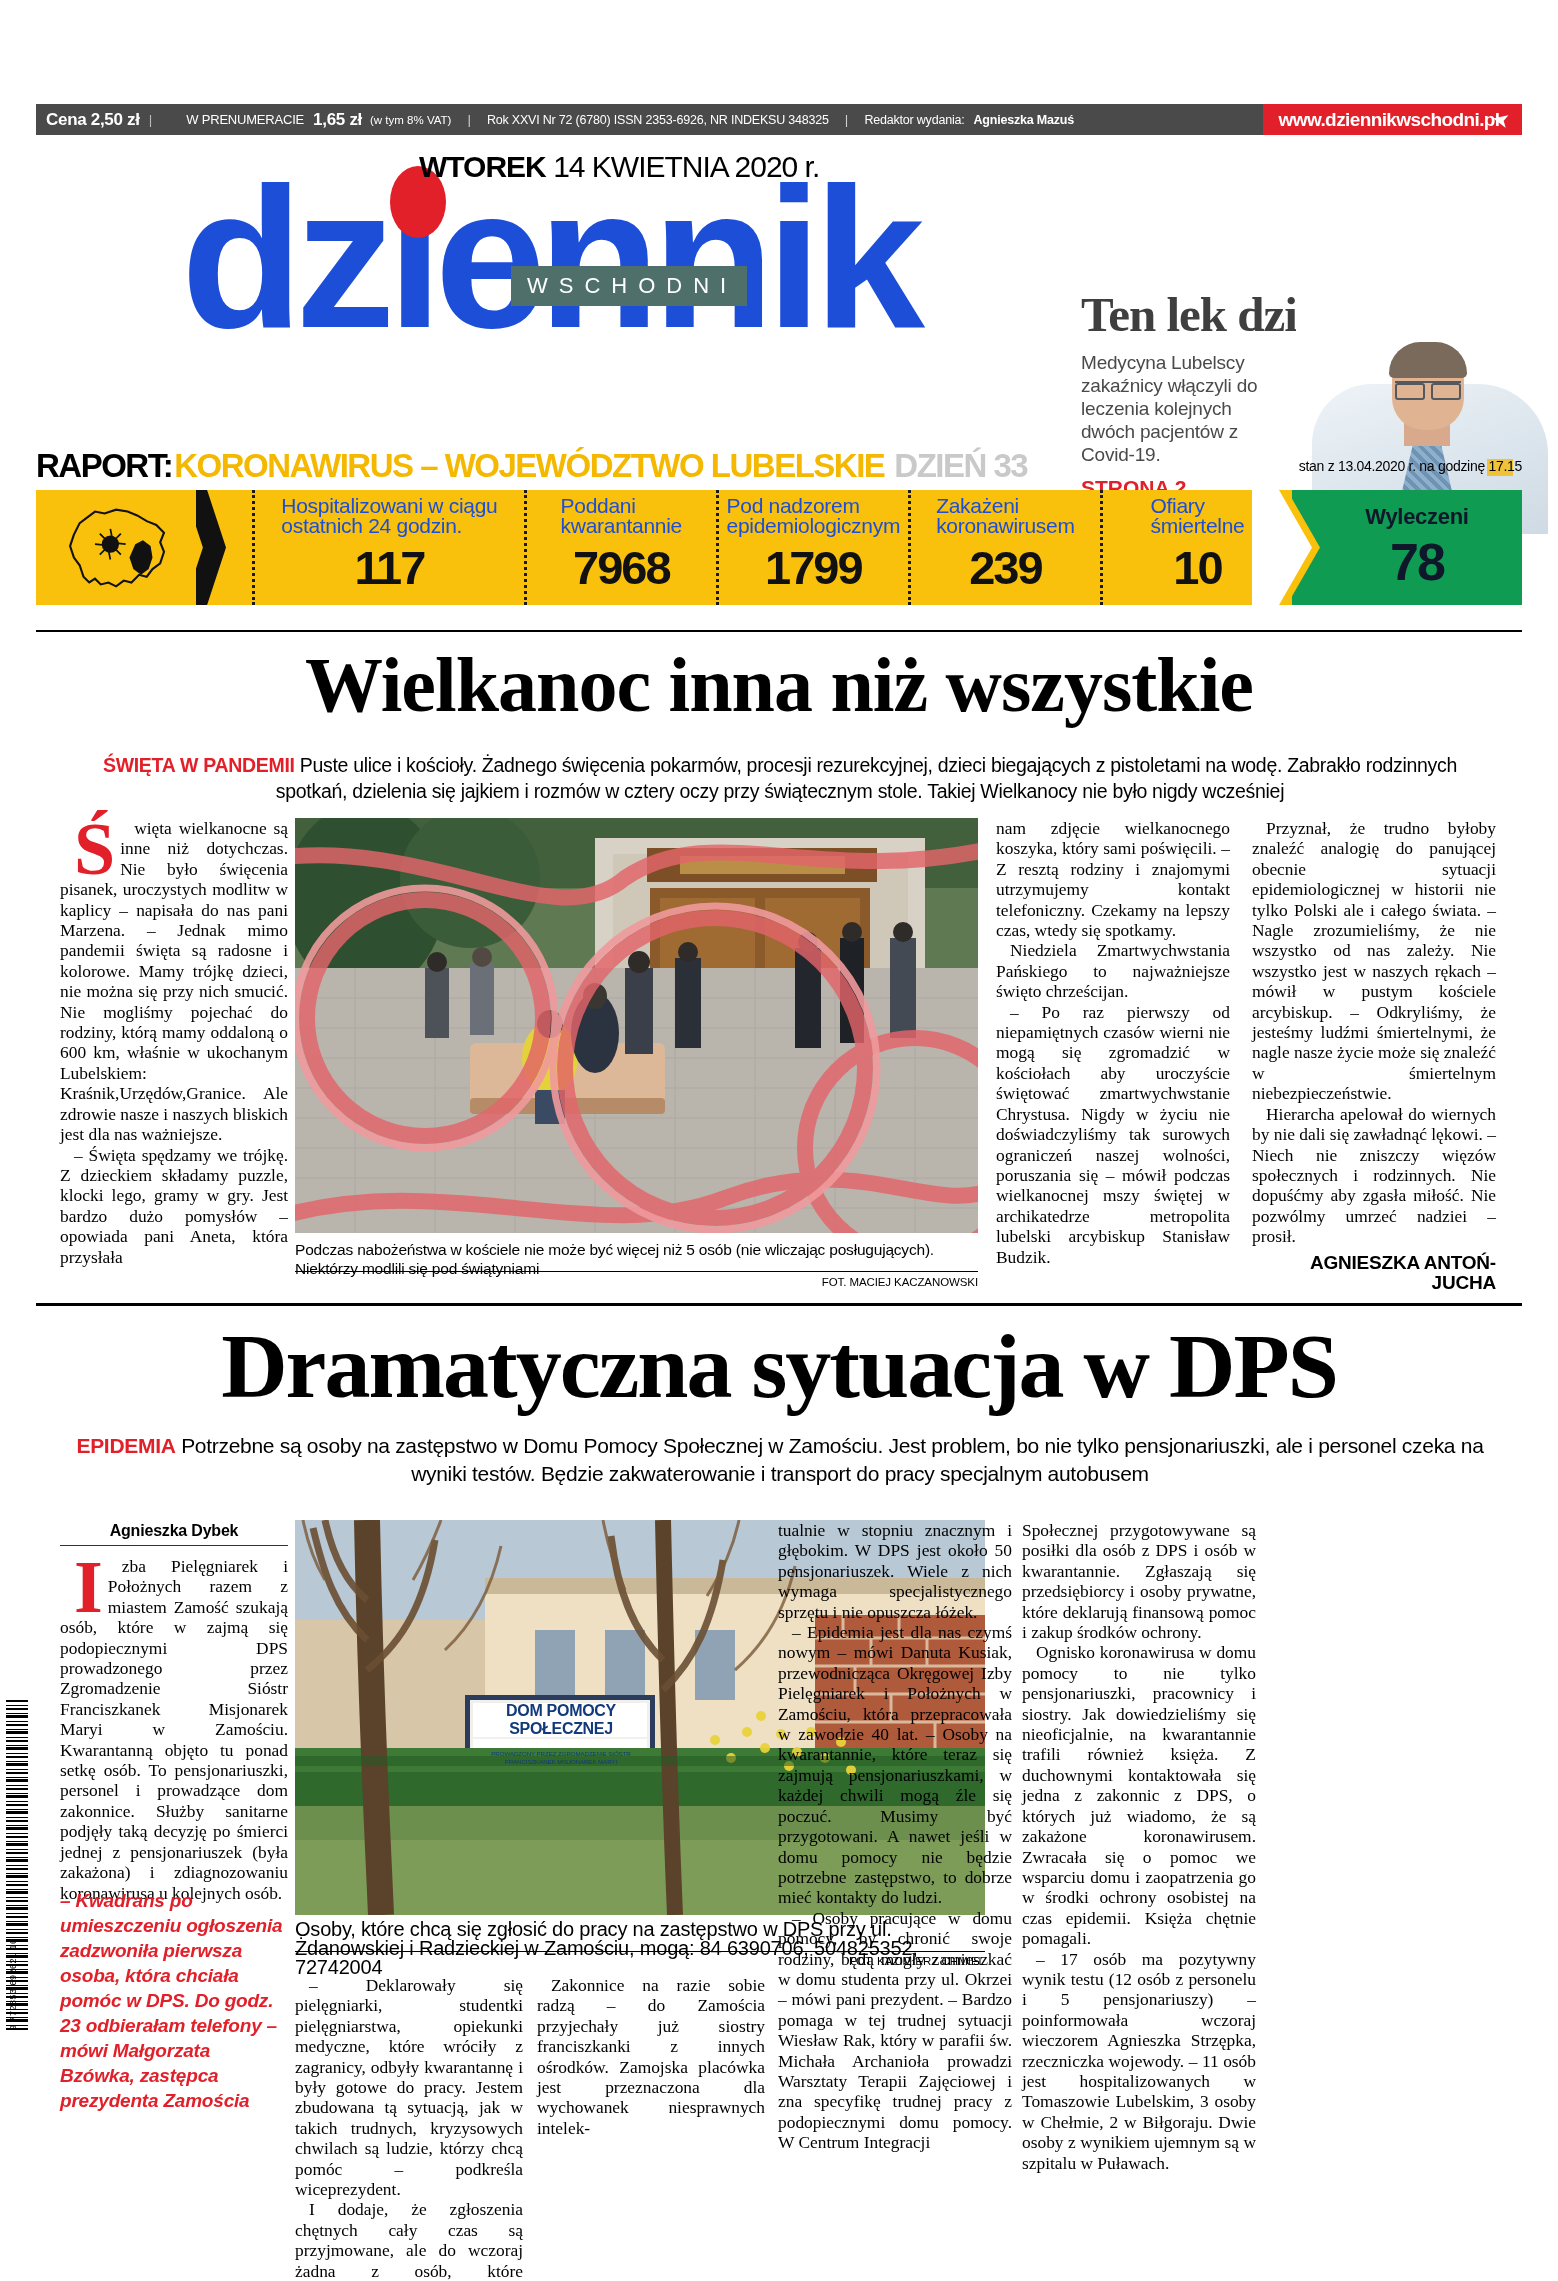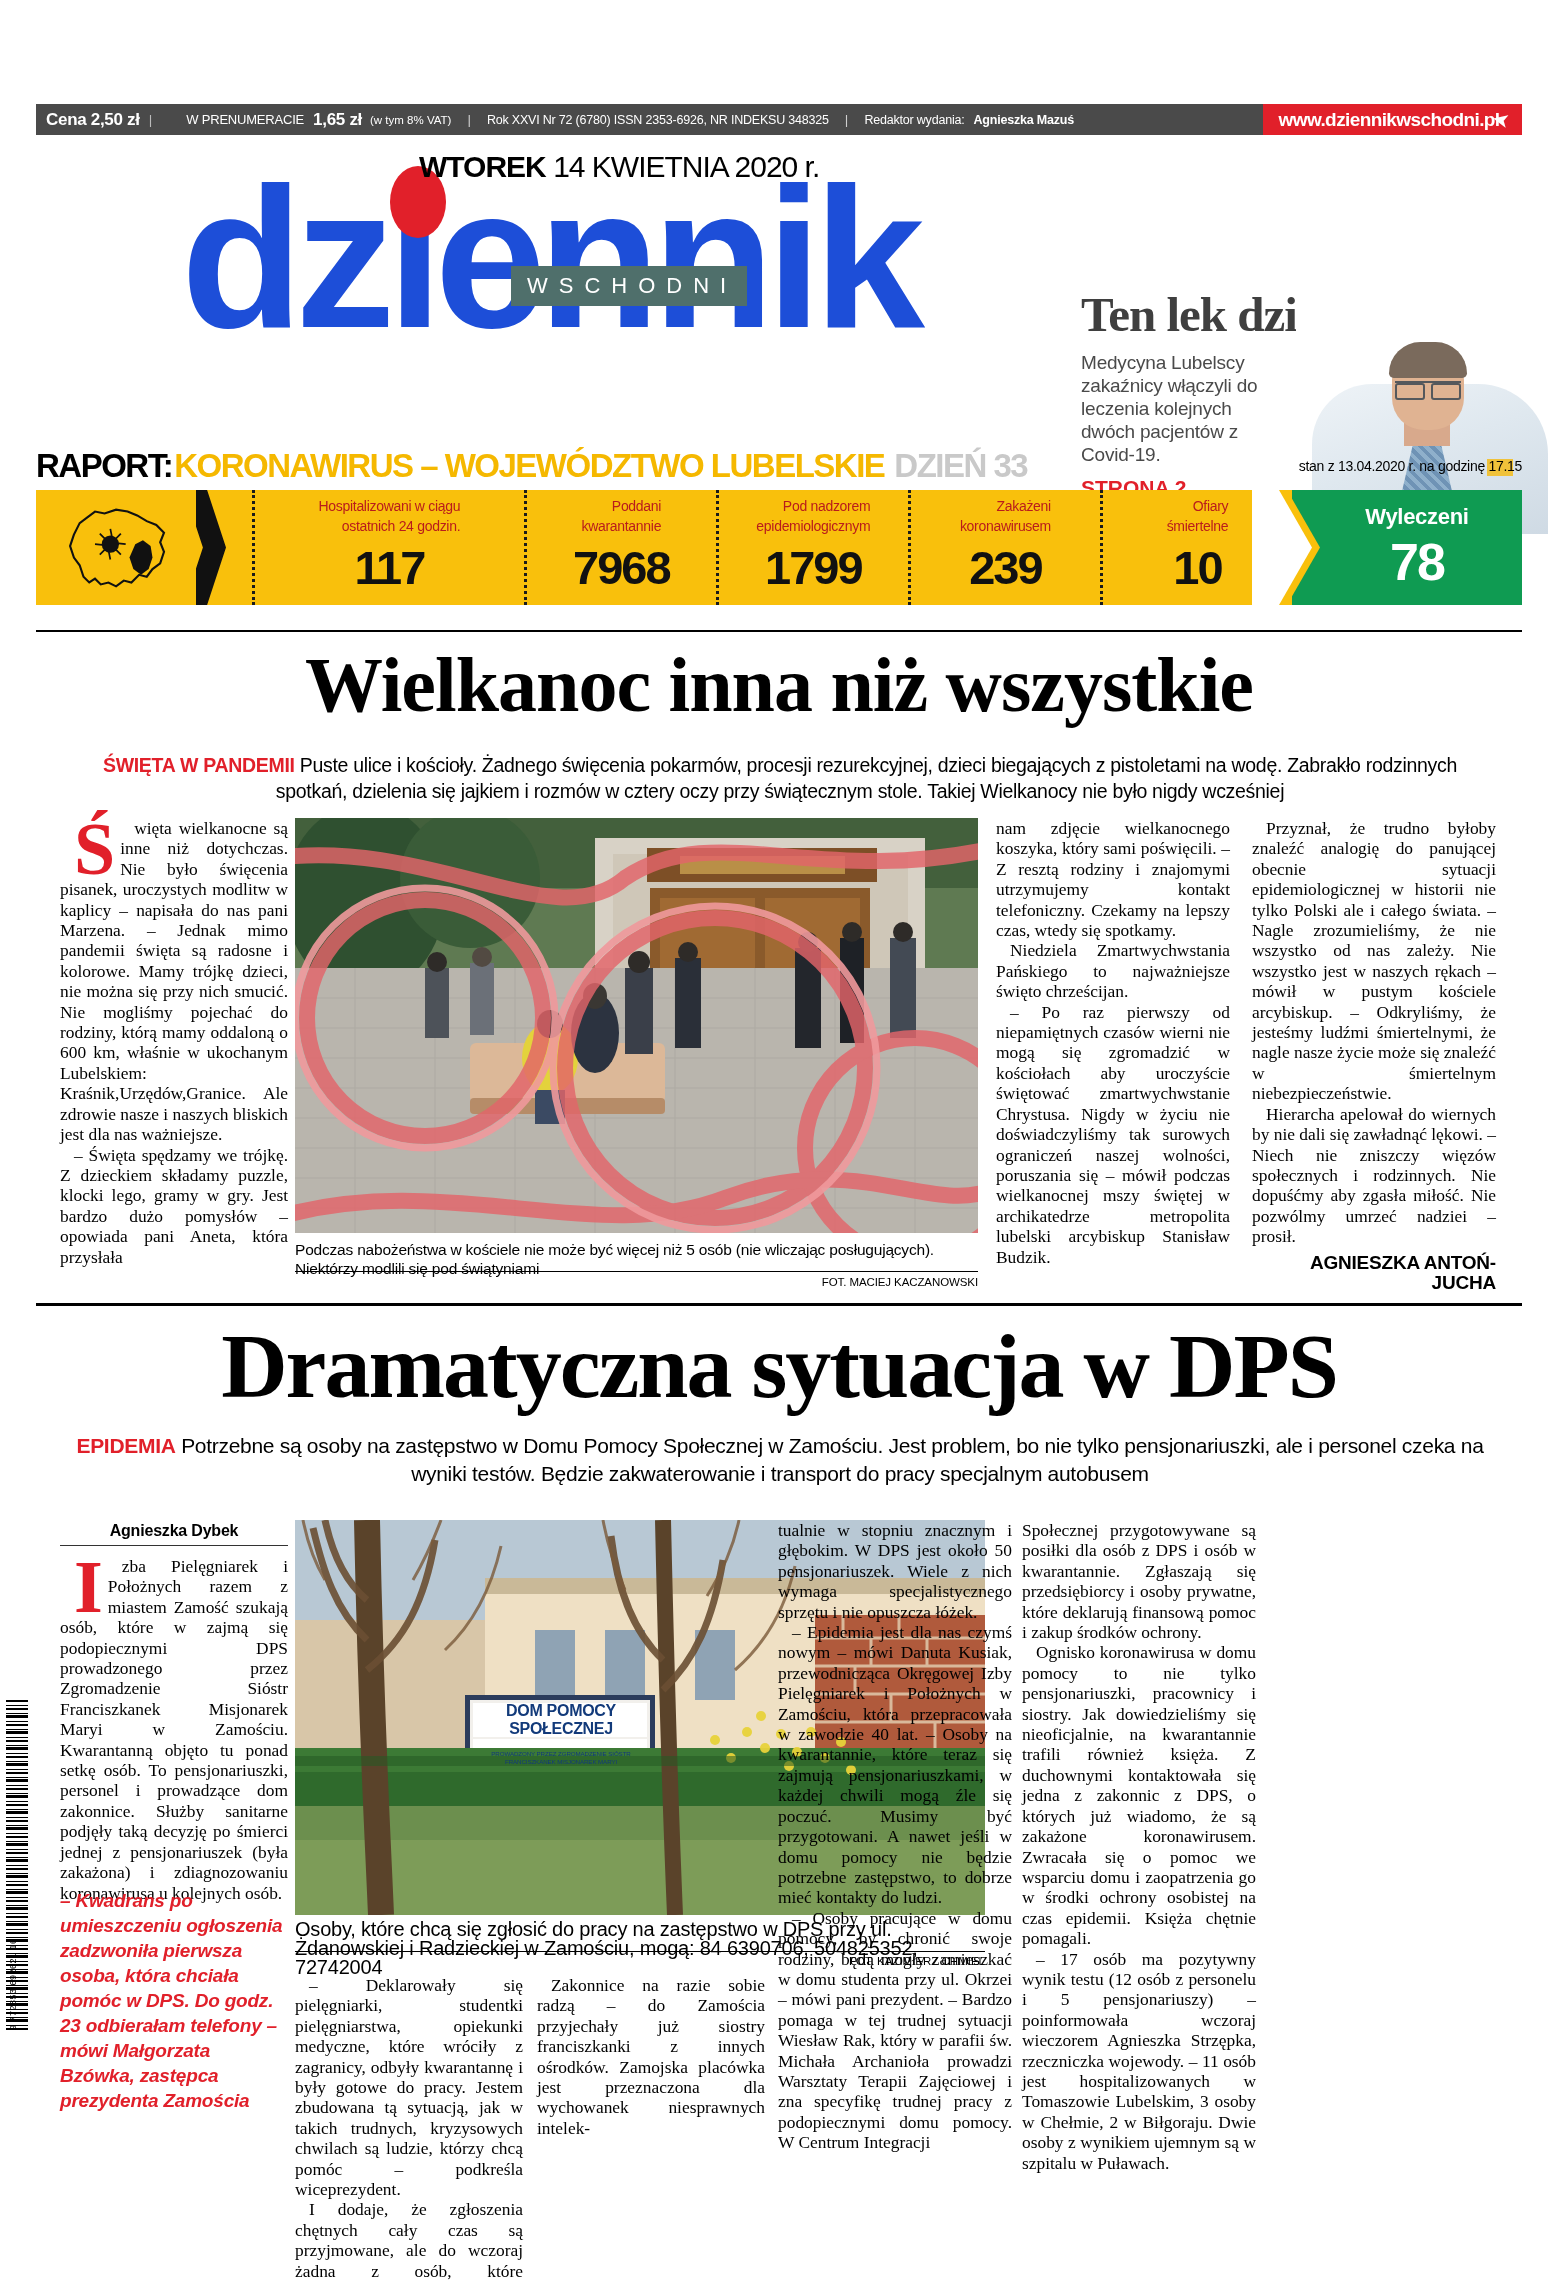--- a/index.html
+++ b/index.html
@@ -162,25 +162,25 @@
   .stats-chev:before{
     content:""; position:absolute; left:-12px; top:0; width:42px; height:115px;
     background:#111;
     clip-path: polygon(0 0, 55% 0, 100% 50%, 55% 100%, 0 100%, 45% 50%);
   }
   .stat-cell {
     flex:1; display:flex; flex-direction:column; align-items:center; justify-content:center;
     border-left: 3px dotted #1a1a1a; padding: 4px 6px 8px;
   }
   .stat-cell:first-of-type { border-left: none; }
-  .stat-label { font-size:14px; line-height:20px; text-align:right; letter-spacing:-.3px; color:#b91c1c;}
+  .stat-label { font-size:21px; line-height:20px; text-align:left; letter-spacing:-.3px; color:#1d4ed8;}
   .stat-value { font-size:47px; font-weight:900; letter-spacing:-2px; margin-top:4px; color:#111;}
   .stat-cell.wide { flex: 1.45; }
   .stats-green {
-    width: 230px; background:#0f9b52; color:#ffffff; position:relative;
+    width: 230px; background:#0f9b52; color:#0f172a; position:relative;
     display:flex; flex-direction:column; align-items:center; justify-content:center;
     padding-left: 20px;
   }
   .stats-green:before{
     content:""; position:absolute; left:-32px; top:0; width:60px; height:115px;
     background:#f9c00c;
     clip-path: polygon(0 0, 45% 0, 100% 50%, 45% 100%, 0 100%);
   }
   .stats-green:after{
     content:""; position:absolute; left:-40px; top:0; width:60px; height:115px;

